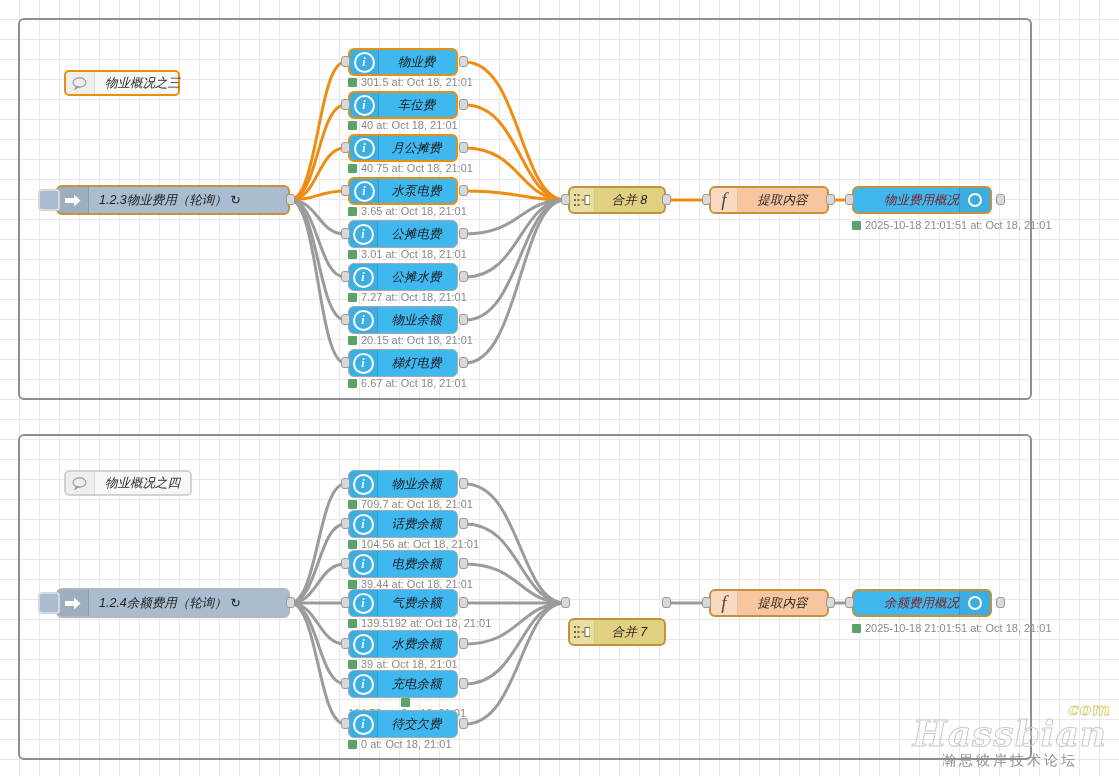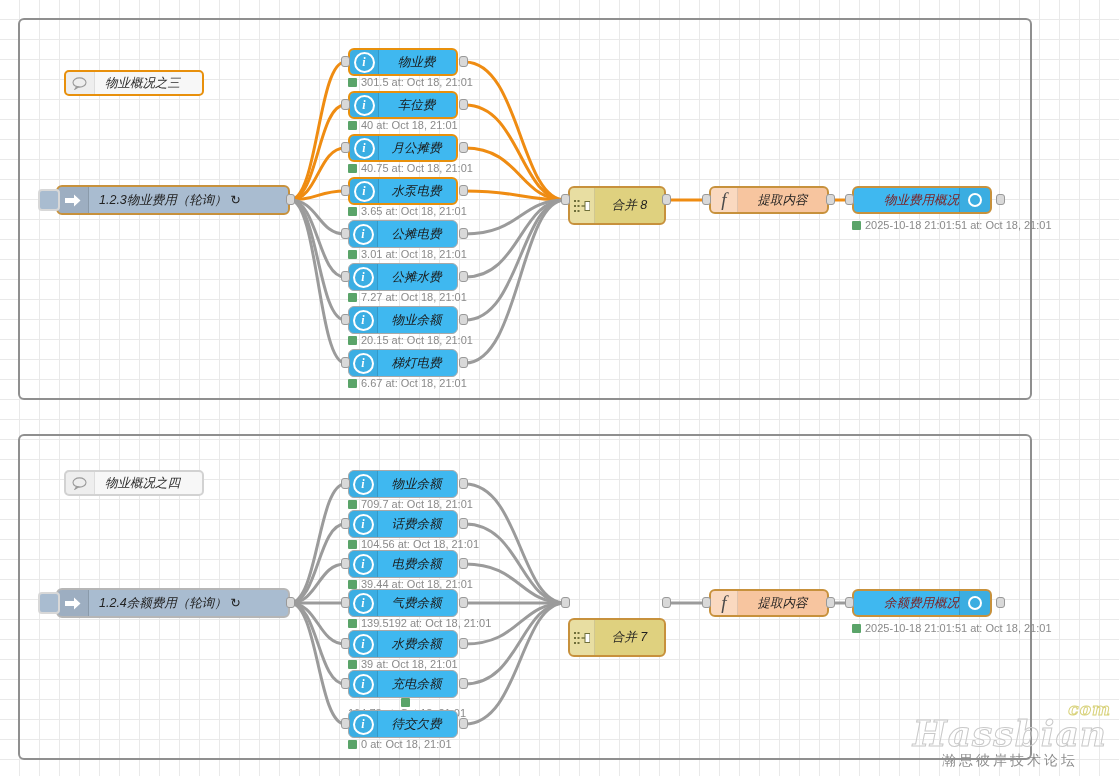--- a/index.html
+++ b/index.html
@@ -196,21 +196,21 @@
     font-style: italic;
     font-size: 12.5px;
     color: #2b2b2b;
   }
 
   
   .node-join {
     background: #dfd17f;
     border: 2px solid #c7913c;
     width: 98px;
-    height: 39px;
+    height: 28px;
     align-items: center;
   }
   .node-join .j-icon {
     width: 24px;
     height: 100%;
     display: flex;
     align-items: center;
     justify-content: center;
     background: rgba(255,255,255,0.28);
     border-right: 1px solid rgba(0,0,0,0.10);
@@ -375,21 +375,21 @@
       <path d="M465,684 C520,684 520,603 565,603"></path>
       <path d="M465,724 C520,724 520,603 565,603"></path>
     </g>
     <path d="M665,603 L705,603" stroke="#9b9b9b" stroke-width="3" fill="none"></path>
     <path d="M829,603 L849,603" stroke="#9b9b9b" stroke-width="3" fill="none"></path>
   </svg>
 
   <div class="group-frame" style="left:18px; top:18px; width:1014px; height:382px;"></div>
   <div class="group-frame" style="left:18px; top:434px; width:1014px; height:326px;"></div>
 
-  <div class="node node-comment selected" style="left:64px; top:70px; width:140px;">
+  <div class="node node-comment selected" style="left:64px; top:70px; width:116px;">
     <span class="c-icon">
       <svg width="16" height="13" viewBox="0 0 16 13" aria-hidden="true">
         <ellipse cx="7.5" cy="5.5" rx="6.5" ry="4.6" fill="none" stroke="#9a9a9a" stroke-width="1.1"></ellipse>
         <path d="M4.5,9.4 L3,12.2 L6.6,9.9 Z" fill="none" stroke="#9a9a9a" stroke-width="1.1"></path>
       </svg>
     </span>
     <span class="label">物业概况之三</span>
   </div>
 
   <div class="inject-toggle" style="left:38px; top:189px;"></div>
@@ -540,21 +540,21 @@
     <span class="o-icon">
         <span class="ring"></span>
       </span>
   </div>
   <div class="port" style="left:996px; top:194px;"></div>
   <div class="status" style="left:852px; top:219px;">
     <span class="dot"></span>
     <span>2025-10-18 21:01:51 at: Oct 18, 21:01</span>
   </div>
 
-  <div class="node node-comment" style="left:64px; top:470px; width:140px;">
+  <div class="node node-comment" style="left:64px; top:470px; width:128px;">
     <span class="c-icon">
       <svg width="16" height="13" viewBox="0 0 16 13" aria-hidden="true">
         <ellipse cx="7.5" cy="5.5" rx="6.5" ry="4.6" fill="none" stroke="#9a9a9a" stroke-width="1.1"></ellipse>
         <path d="M4.5,9.4 L3,12.2 L6.6,9.9 Z" fill="none" stroke="#9a9a9a" stroke-width="1.1"></path>
       </svg>
     </span>
     <span class="label">物业概况之四</span>
   </div>
 
   <div class="inject-toggle" style="left:38px; top:592px;"></div>

